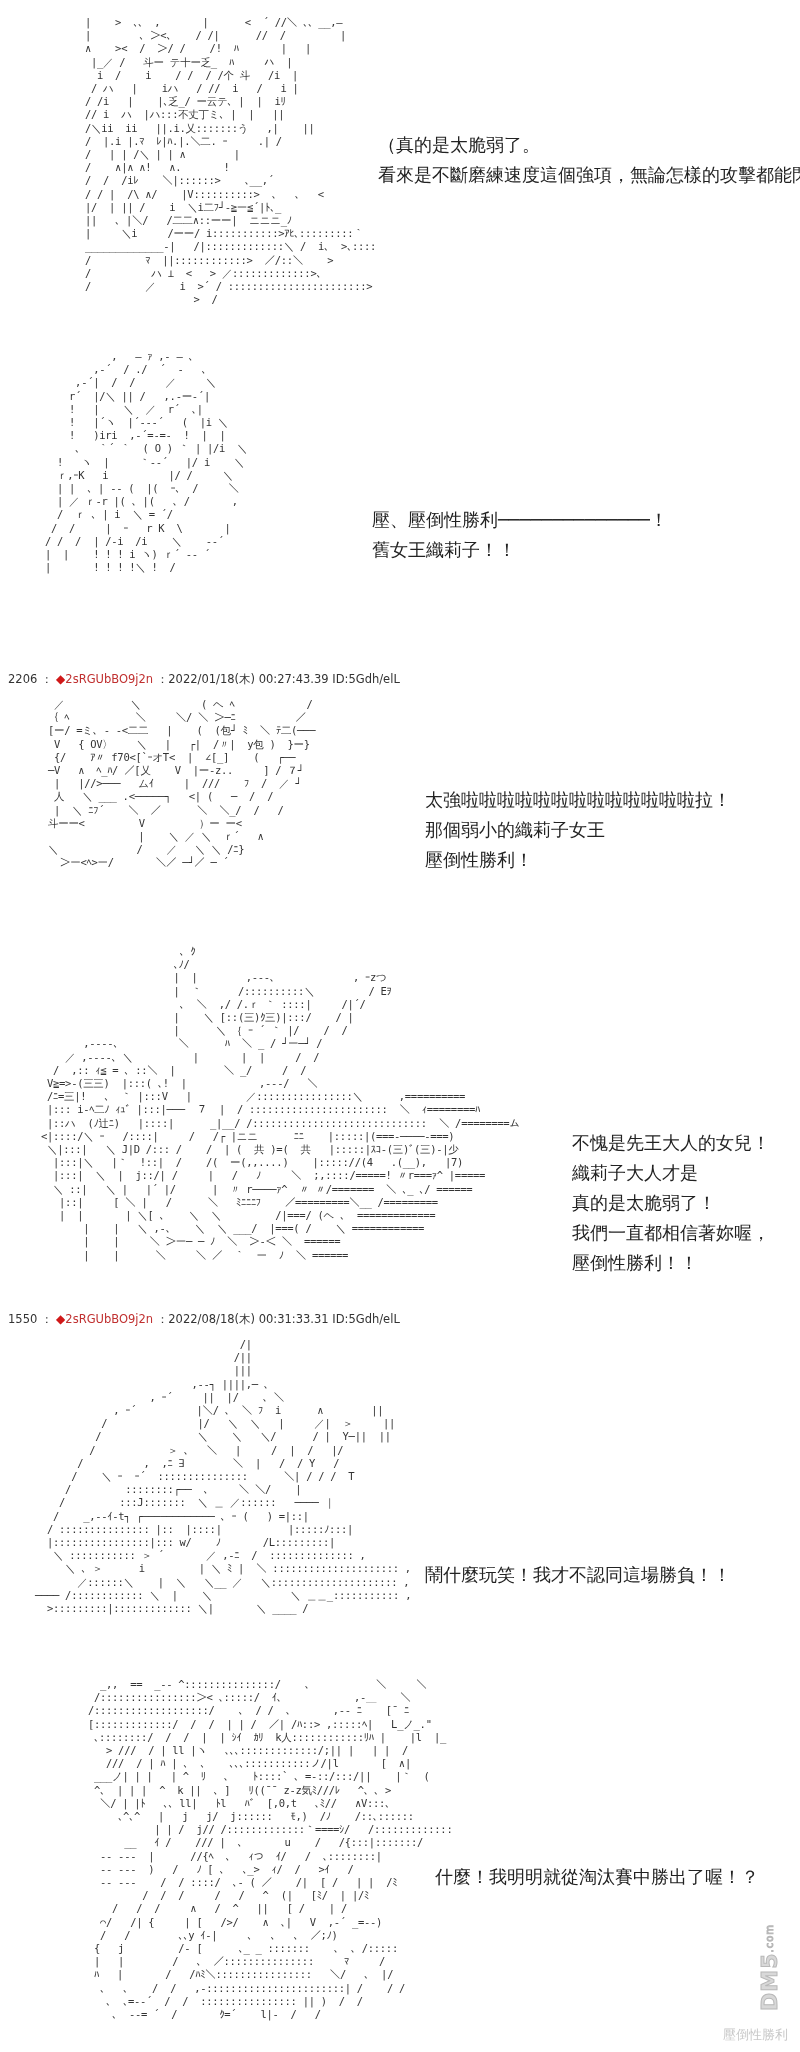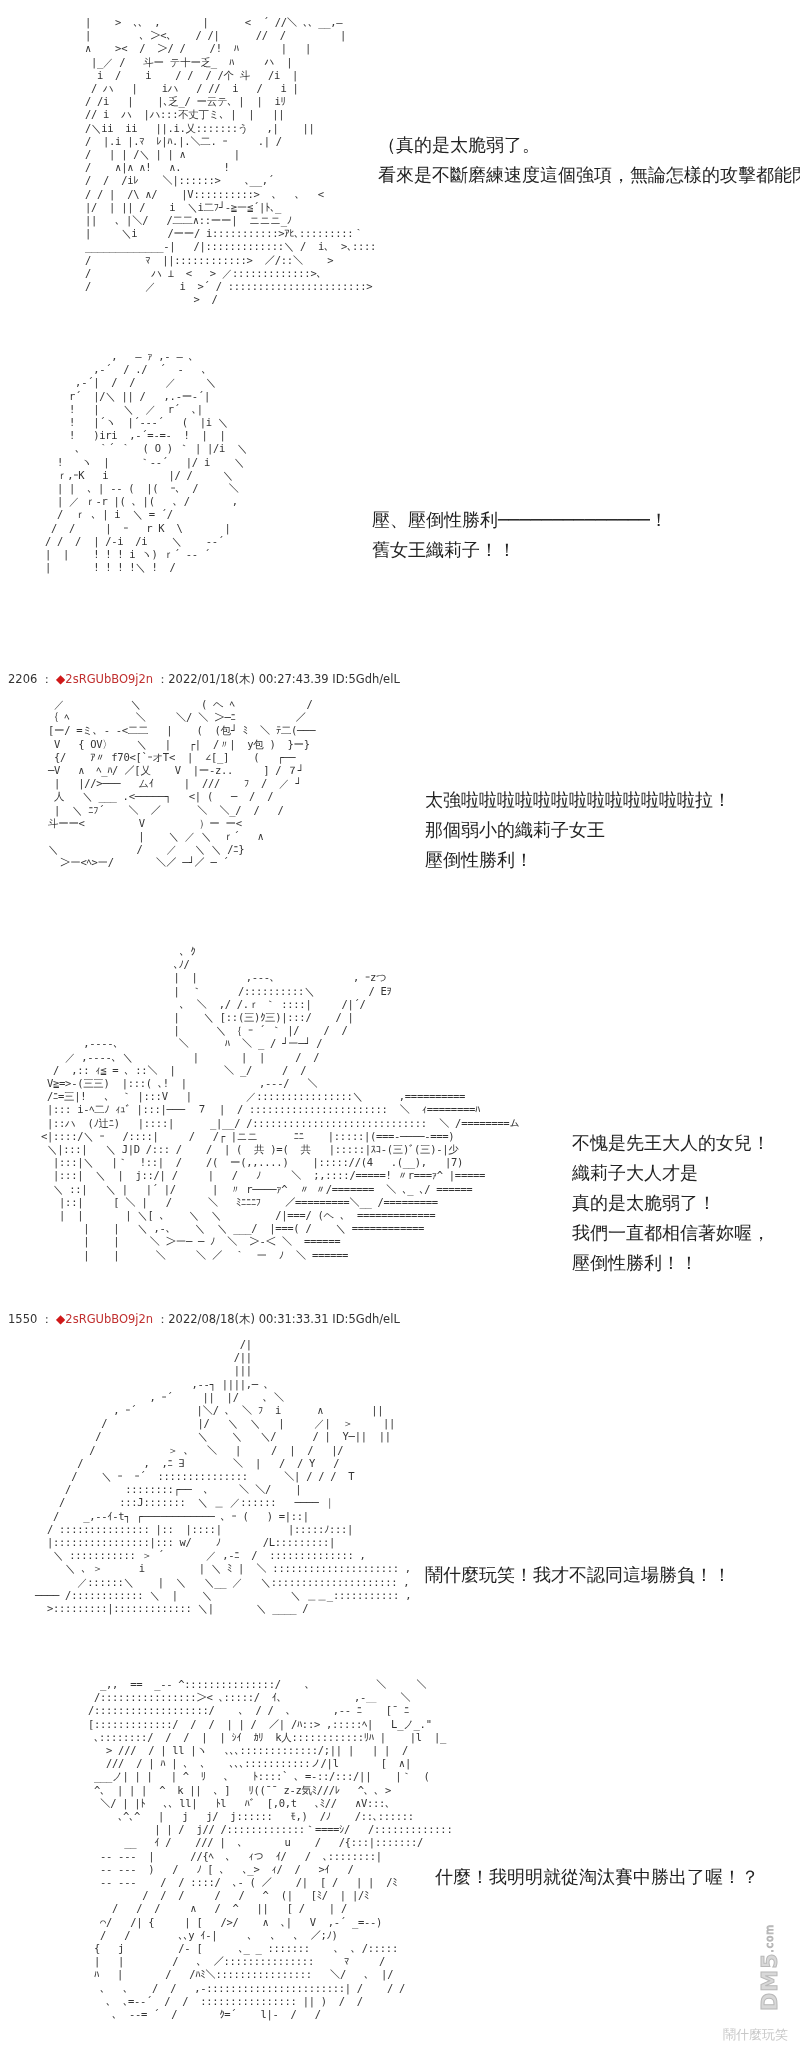--- a/index.html
+++ b/index.html
@@ -189,14 +189,14 @@
  ﾊ   |       /   /ﾊﾐ＼::::::::::::::::   ＼/   ､  |/
   ､   ､    /  /   ,-:::::::::::::::::::::::| /    / /
    ､  ､=--´  /  /  :::::::::::::::: || )  /  /
     ､  --= ´  /       ｸ=´    l|-  /   /</pre>
 <div class="dlg" style="left:435px; top:1862px;">
   <div>什麼！我明明就從淘汰賽中勝出了喔！？</div>
 </div>
 
 <div class="watermark">
   <div class="wm-logo"><span>DM5</span><span class="dotcom">.com</span></div>
-  <div class="wm-text">鬧什麼玩笑</div>
+  <div class="wm-text">壓倒性勝利</div>
 </div>
 
 </body></html>

